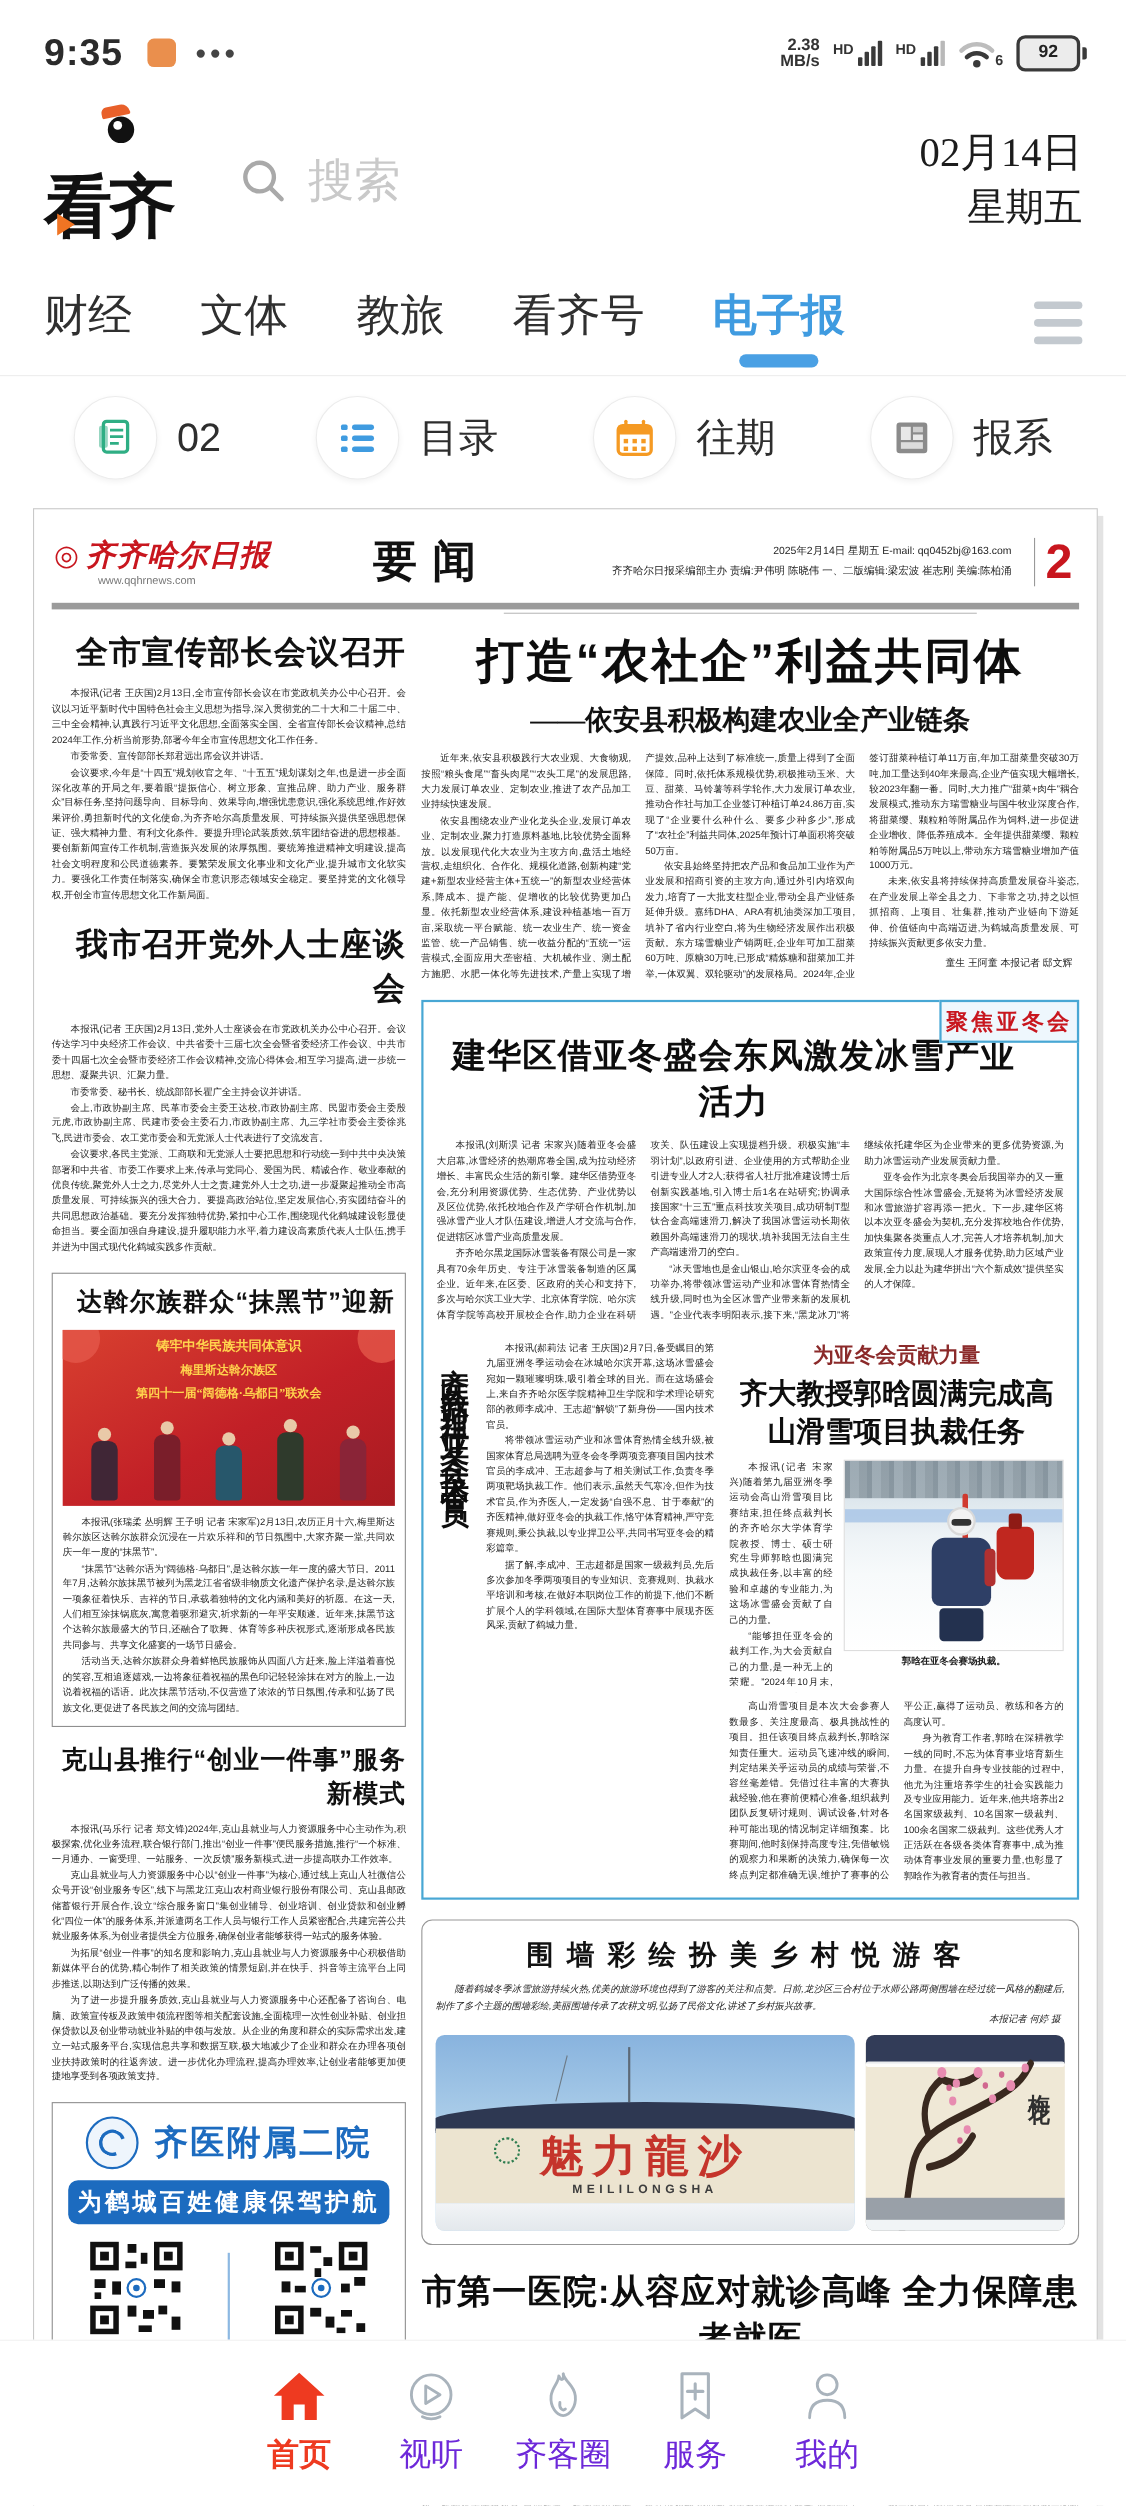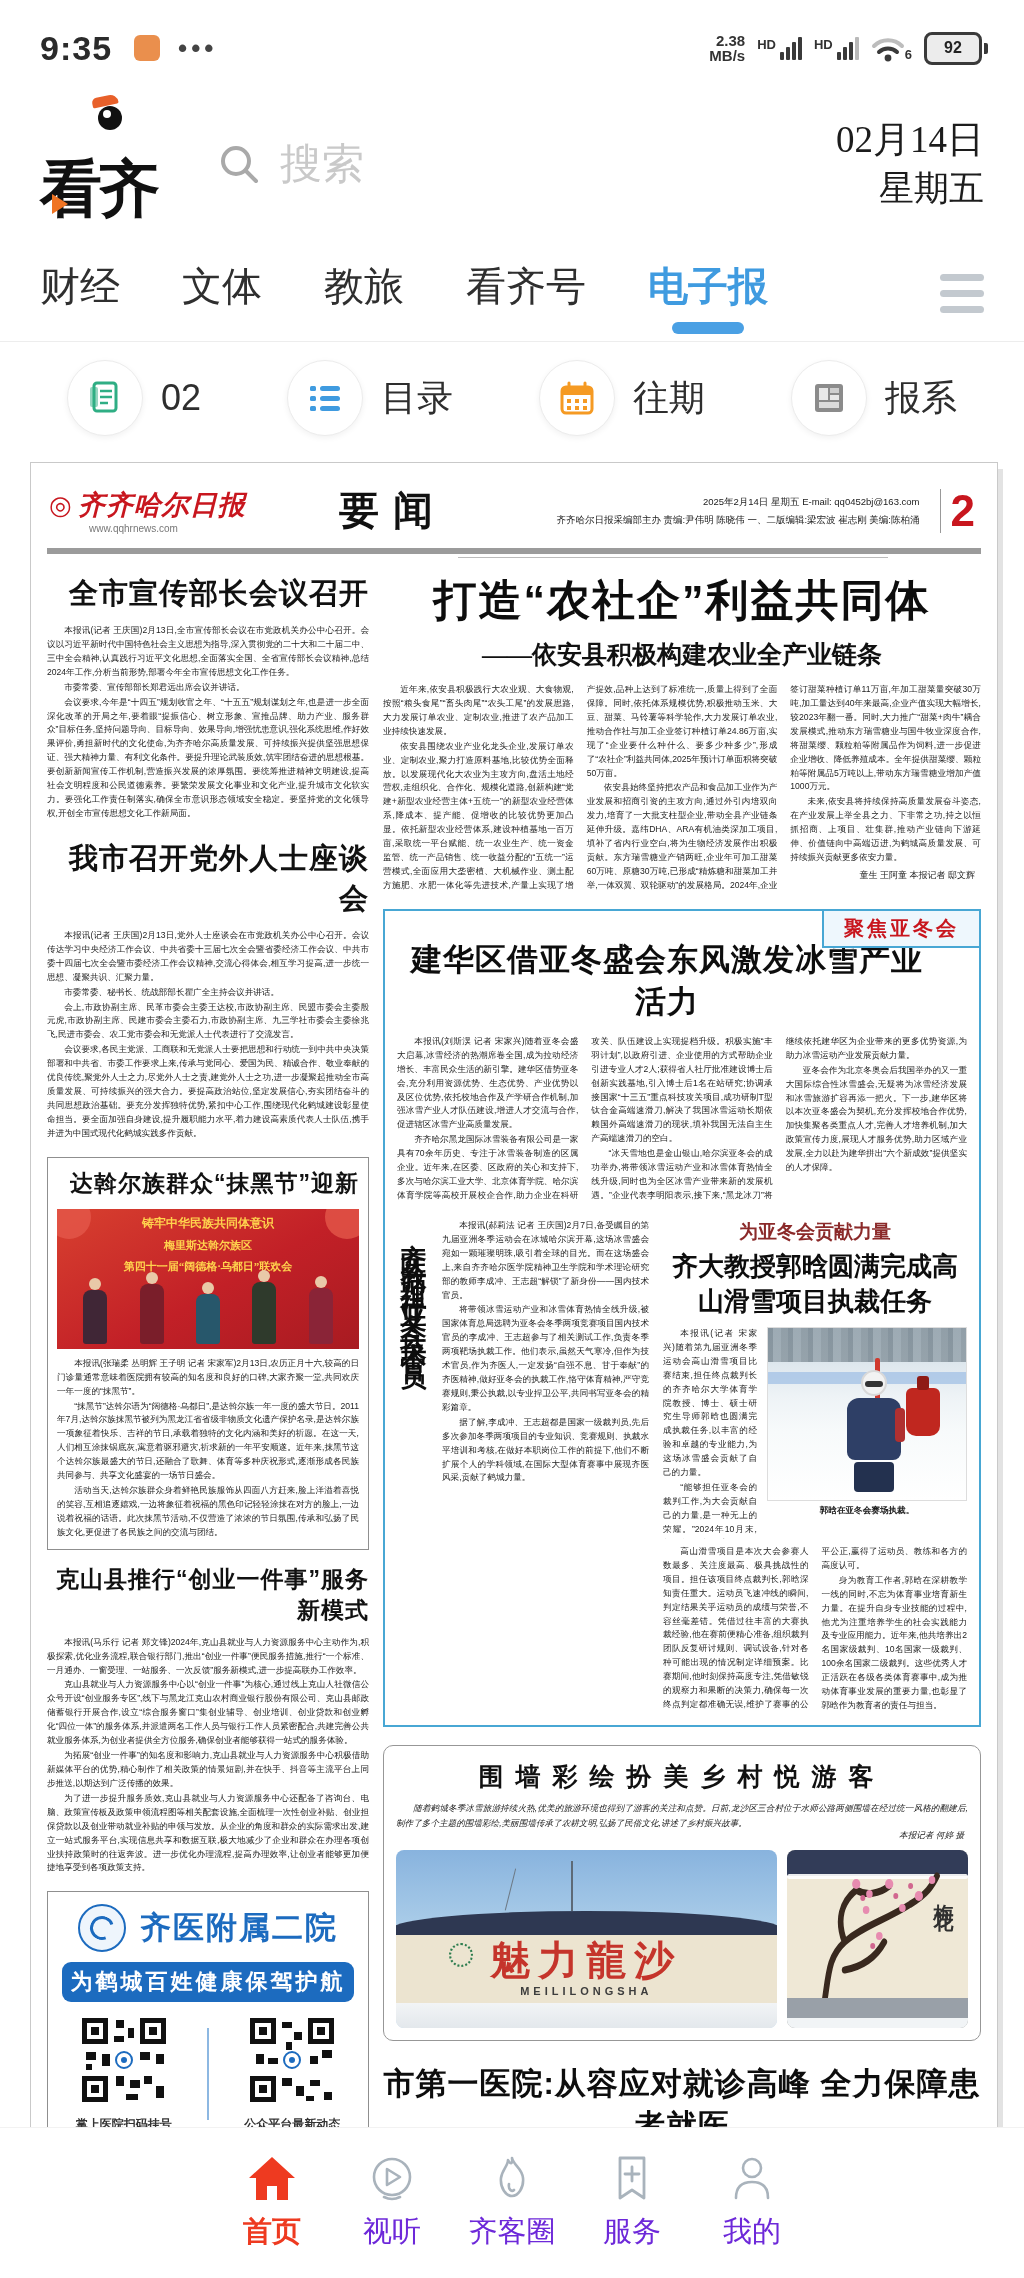--- a/index.html
+++ b/index.html
@@ -74,21 +74,21 @@
   .colR{flex:1;min-width:0;}
 
   h2.art{font-size:29px;font-weight:900;color:#111;text-align:right;margin:6px 0 10px;letter-spacing:1px;}
   h2.art.sm{font-size:23px;}
   .nb{font-size:8.6px;line-height:1.62;text-align:justify;color:#1d1d1d;text-indent:2em;margin:0 0 1px;}
   .cols3{column-count:3;column-gap:13px;}
   .cols2{column-count:2;column-gap:13px;}
   .sign{font-size:9px;text-align:right;color:#1d1d1d;margin-top:4px;padding-right:6px;}
 
   .boxed{border:1.5px solid #8f8f8f;padding:8px 9px;margin:16px 0 14px;}
-  .photo-heijie{height:140px;position:relative;background:linear-gradient(150deg,#d8402f,#c22027 55%,#a81b21);overflow:hidden;margin-bottom:8px;}
+  .photo-heijie{height:160px;position:relative;background:linear-gradient(150deg,#d8402f,#c22027 55%,#a81b21);overflow:hidden;margin-bottom:8px;}
   .photo-heijie::before,.photo-heijie::after{content:"";position:absolute;top:-14px;width:44px;height:44px;border-radius:50%;background:#e4574a;opacity:.8;}
   .photo-heijie::before{left:-10px;} .photo-heijie::after{right:-10px;}
   .hj-line{color:#ffd34d;text-align:center;font-weight:700;font-family:"Liberation Serif",serif;margin-top:6px;}
   .hj-1{font-size:12px;} .hj-2{font-size:11px;} .hj-3{font-size:11px;}
   .hj-figs{position:absolute;bottom:5px;left:10px;right:10px;display:flex;justify-content:space-around;align-items:flex-end;}
   .hj-fig{width:24px;height:54px;border-radius:8px 8px 3px 3px;background:#402636;position:relative;}
   .hj-fig::before{content:"";position:absolute;top:-12px;left:6px;width:12px;height:12px;border-radius:50%;background:#e9c9a8;}
   .hj-fig:nth-child(2){background:#7a1e2a;height:60px;}
   .hj-fig:nth-child(3){background:#27576b;height:50px;}
   .hj-fig:nth-child(4){background:#2f3a2c;height:62px;}
@@ -104,21 +104,21 @@
   .ad-qrs{display:flex;align-items:center;justify-content:space-around;}
   .qr-wrap{text-align:center;}
   .qr-cap{font-size:12px;color:#333;margin-top:6px;font-weight:700;}
   .ad-vline{width:2px;height:92px;background:#8db8e2;}
 
   .m1-title{font-size:43px;font-weight:900;text-align:center;letter-spacing:2px;margin:4px 0 8px;color:#0d0d0d;}
   .m1-sub{font-family:"Liberation Serif","DejaVu Serif",serif;font-size:25px;font-weight:700;text-align:center;margin:0 0 12px;color:#111;}
 
   .focus-box{border:2px solid #48a7d4;margin-top:16px;padding:14px 12px 12px;position:relative;}
   .focus-label{position:absolute;top:-2px;right:-2px;border:2px solid #48a7d4;background:#eef7fd;color:#c8161e;
-               font-size:20px;font-weight:900;letter-spacing:3px;padding:4px 20px;}
+               font-size:20px;font-weight:900;letter-spacing:3px;padding:4px 4px;}
   .m2-title{font-size:31px;font-weight:900;text-align:center;margin:14px 30px 12px 0;color:#0d0d0d;letter-spacing:1px;}
   .sub-row{display:flex;gap:14px;margin-top:16px;}
   .m3{flex:0 0 252px;display:flex;gap:10px;}
   .vtitle{writing-mode:vertical-rl;font-size:26px;font-weight:900;letter-spacing:10px;color:#0d0d0d;flex:0 0 auto;padding-top:4px;}
   .m3-body{flex:1;min-width:0;}
   .m4{flex:1;min-width:0;}
   .kicker{font-size:19px;font-weight:800;color:#8b2a2a;text-align:center;margin:0 0 4px;}
   .m4-title{font-size:26px;font-weight:900;text-align:center;margin:0 0 8px;color:#0d0d0d;}
   .m4-row{display:flex;gap:10px;}
   .m4-txt{flex:1;min-width:0;max-height:212px;overflow:hidden;}
@@ -356,21 +356,21 @@
             <div class="hj-line hj-2">梅里斯达斡尔族区</div>
             <div class="hj-line hj-3">第四十一届“阔德格·乌都日”联欢会</div>
             <div class="hj-figs">
               <span class="hj-fig"></span>
                 <span class="hj-fig"></span>
                 <span class="hj-fig"></span>
                 <span class="hj-fig"></span>
                 <span class="hj-fig"></span>
             </div>
           </div>
-          <p class="nb">本报讯(张瑞柔 丛明辉 王子明 记者 宋家军)2月13日,农历正月十六,较高的日门诊量通常意味着医院拥有较高的知名度和良好的口碑,大家齐聚一堂,共同欢庆一年一度的“抹黑节”。</p>
+          <p class="nb">本报讯(张瑞柔 丛明辉 王子明 记者 宋家军)2月13日,农历正月十六,梅里斯达斡尔族区达斡尔族群众沉浸在一片欢乐祥和的节日氛围中,大家齐聚一堂,共同欢庆一年一度的“抹黑节”。</p>
           <p class="nb">“抹黑节”达斡尔语为“阔德格·乌都日”,是达斡尔族一年一度的盛大节日。2011年7月,达斡尔族抹黑节被列为黑龙江省省级非物质文化遗产保护名录,是达斡尔族一项象征着快乐、吉祥的节日,承载着独特的文化内涵和美好的祈愿。在这一天,人们相互涂抹锅底灰,寓意着驱邪避灾,祈求新的一年平安顺遂。近年来,抹黑节这个达斡尔族最盛大的节日,还融合了歌舞、体育等多种庆祝形式,逐渐形成各民族共同参与、共享文化盛宴的一场节日盛会。</p>
           <p class="nb">活动当天,达斡尔族群众身着鲜艳民族服饰从四面八方赶来,脸上洋溢着喜悦的笑容,互相追逐嬉戏,一边将象征着祝福的黑色印记轻轻涂抹在对方的脸上,一边说着祝福的话语。此次抹黑节活动,不仅营造了浓浓的节日氛围,传承和弘扬了民族文化,更促进了各民族之间的交流与团结。</p>
         </div>
 
         <div>
           <h2 class="art sm">克山县推行“创业一件事”服务新模式</h2>
           <p class="nb">本报讯(马乐行 记者 郑文锋)2024年,克山县就业与人力资源服务中心主动作为,积极探索,优化业务流程,联合银行部门,推出“创业一件事”便民服务措施,推行“一个标准、一月通办、一窗受理、一站服务、一次反馈”服务新模式,进一步提高联办工作效率。</p>
           <p class="nb">克山县就业与人力资源服务中心以“创业一件事”为核心,通过线上克山人社微信公众号开设“创业服务专区”,线下与黑龙江克山农村商业银行股份有限公司、克山县邮政储蓄银行开展合作,设立“综合服务窗口”集创业辅导、创业培训、创业贷款和创业孵化“四位一体”的服务体系,并派遣两名工作人员与银行工作人员紧密配合,共建完善公共就业服务体系,为创业者提供全方位服务,确保创业者能够获得一站式的服务体验。</p>
           <p class="nb">为拓展“创业一件事”的知名度和影响力,克山县就业与人力资源服务中心积极借助新媒体平台的优势,精心制作了相关政策的情景短剧,并在快手、抖音等主流平台上同步推送,以期达到广泛传播的效果。</p>
           <p class="nb">为了进一步提升服务质效,克山县就业与人力资源服务中心还配备了咨询台、电脑、政策宣传板及政策申领流程图等相关配套设施,全面梳理一次性创业补贴、创业担保贷款以及创业带动就业补贴的申领与发放。从企业的角度和群众的实际需求出发,建立一站式服务平台,实现信息共享和数据互联,极大地减少了企业和群众在办理各项创业扶持政策时的往返奔波。进一步优化办理流程,提高办理效率,让创业者能够更加便捷地享受到各项政策支持。</p>

